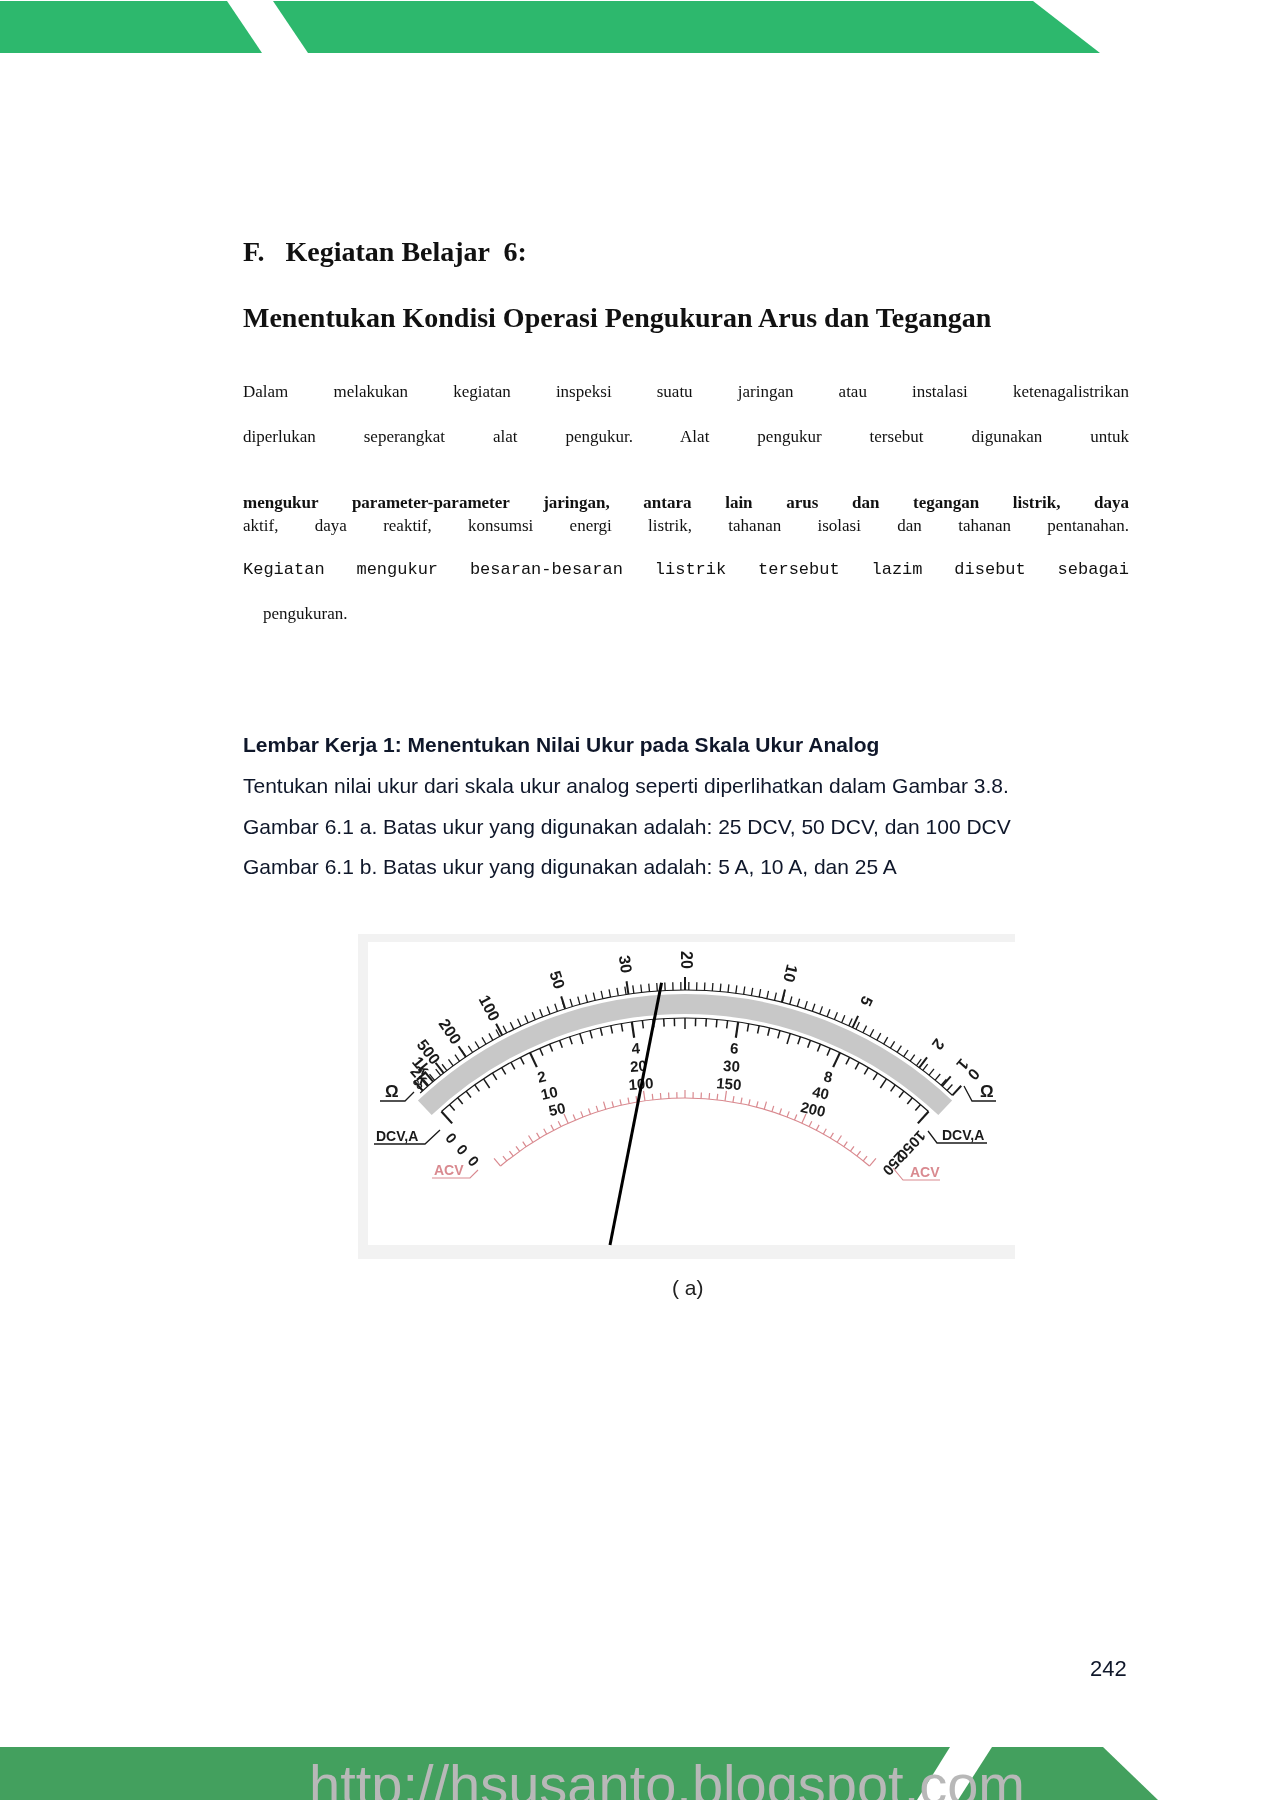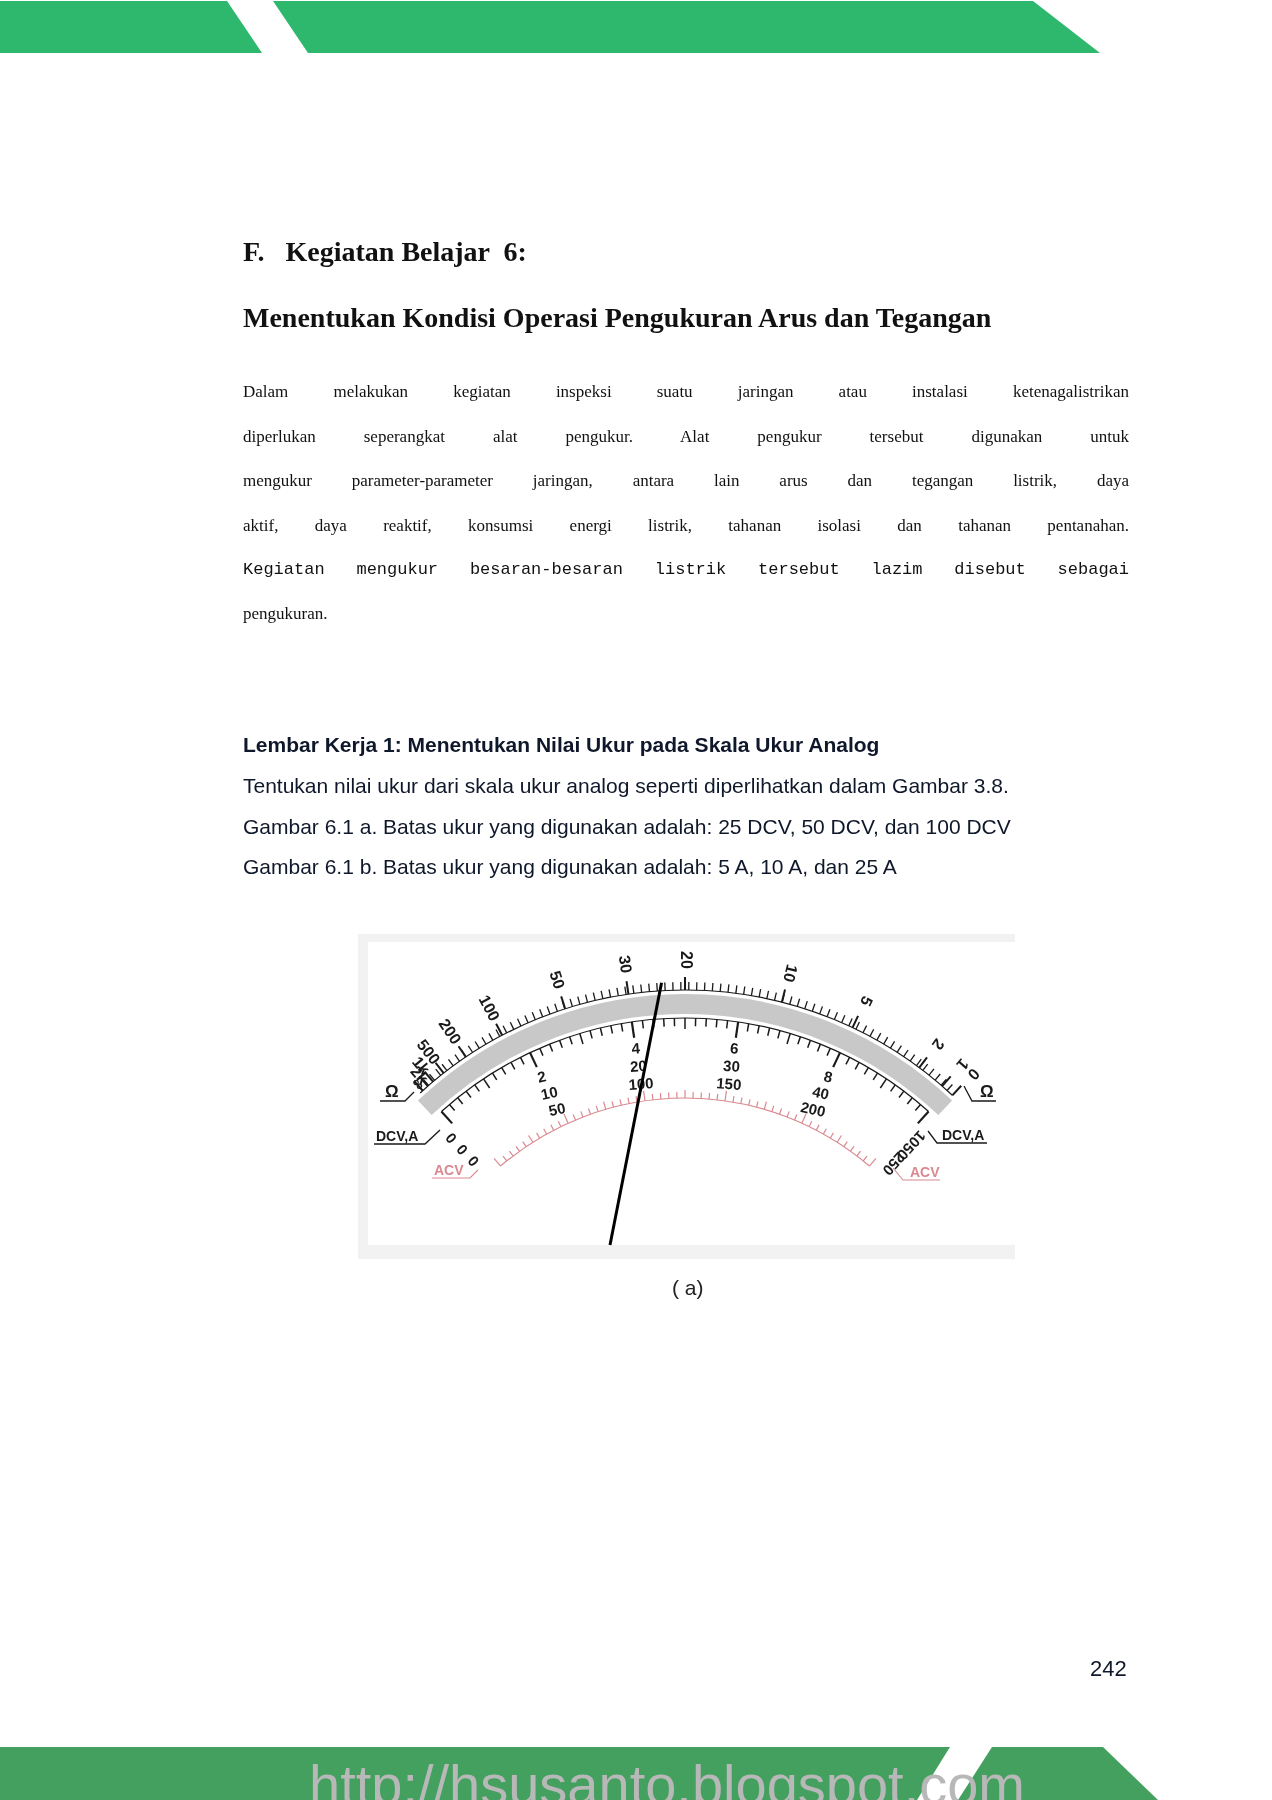--- a/index.html
+++ b/index.html
@@ -28,24 +28,24 @@
   <polygon points="0,1 227,1 262,53 0,53" fill="#2db86d"></polygon>
   <polygon points="273,1 1033,1 1100,53 308,53" fill="#2db86d"></polygon>
 </svg>
 
 <div class="abs serif title" style="top:236px; white-space:pre;">F.   Kegiatan Belajar  6:</div>
 <div class="abs serif title" style="top:302px;">Menentukan Kondisi Operasi Pengukuran Arus dan Tegangan</div>
 
 <div>
   <div class="abs serif para-line just" style="top:379px;">Dalam melakukan kegiatan inspeksi suatu jaringan atau instalasi ketenagalistrikan</div>
   <div class="abs serif para-line just" style="top:424px;">diperlukan seperangkat alat pengukur. Alat pengukur tersebut digunakan untuk</div>
-  <div class="abs serif para-line just" style="top:468px;">mengukur parameter-parameter jaringan, antara lain arus dan tegangan listrik, daya</div>
+  <div class="abs serif para-line just" style="top:490px;font-weight:bold;">mengukur parameter-parameter jaringan, antara lain arus dan tegangan listrik, daya</div>
   <div class="abs serif para-line just" style="top:513px;">aktif, daya reaktif, konsumsi energi listrik, tahanan isolasi dan tahanan pentanahan.</div>
   <div class="abs serif para-line just" style="top:557px;font-family:Liberation Mono, monospace;">Kegiatan mengukur besaran-besaran listrik tersebut lazim disebut sebagai</div>
-  <div class="abs serif para-line" style="top:601px;">pengukuran.</div>
+  <div class="abs serif para-line" style="top:601px;margin-left:20px;">pengukuran.</div>
 </div>
 
 <div>
   <div class="abs sans lk-head" style="top:733px;">Lembar Kerja 1: Menentukan Nilai Ukur pada Skala Ukur Analog</div>
   <div class="abs sans lk-line" style="top:774px;">Tentukan nilai ukur dari skala ukur analog seperti diperlihatkan dalam Gambar 3.8.</div>
   <div class="abs sans lk-line" style="top:815px;">Gambar 6.1 a. Batas ukur yang digunakan adalah: 25 DCV, 50 DCV, dan 100 DCV</div>
   <div class="abs sans lk-line" style="top:855px;">Gambar 6.1 b. Batas ukur yang digunakan adalah: 5 A, 10 A, dan 25 A</div>
 </div>
 
 <div class="figure">

